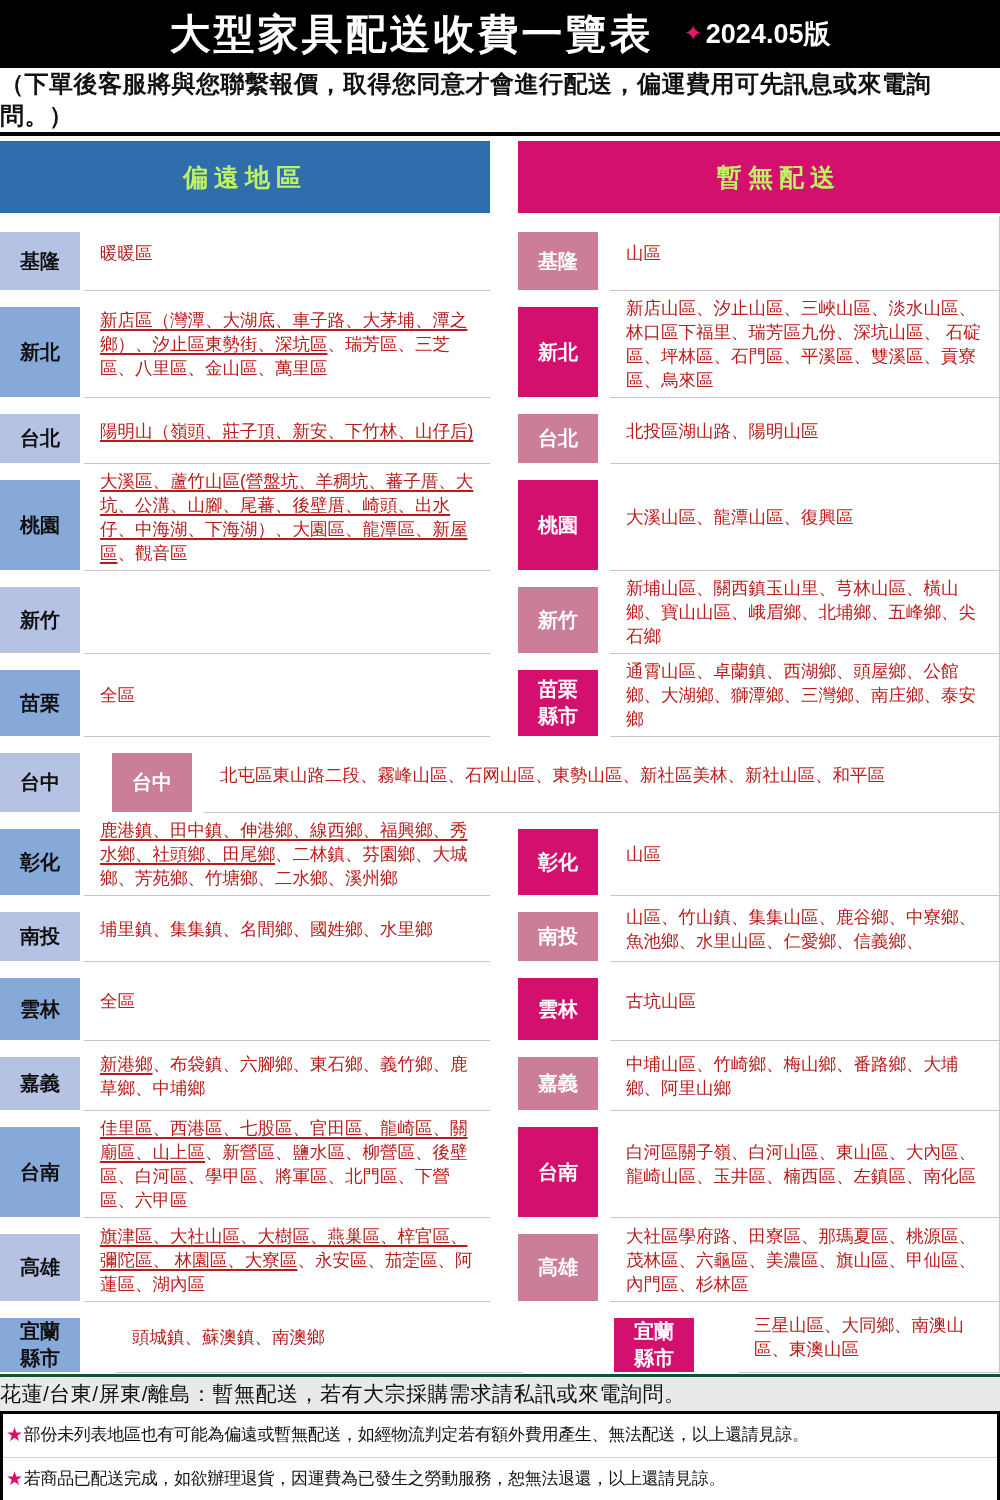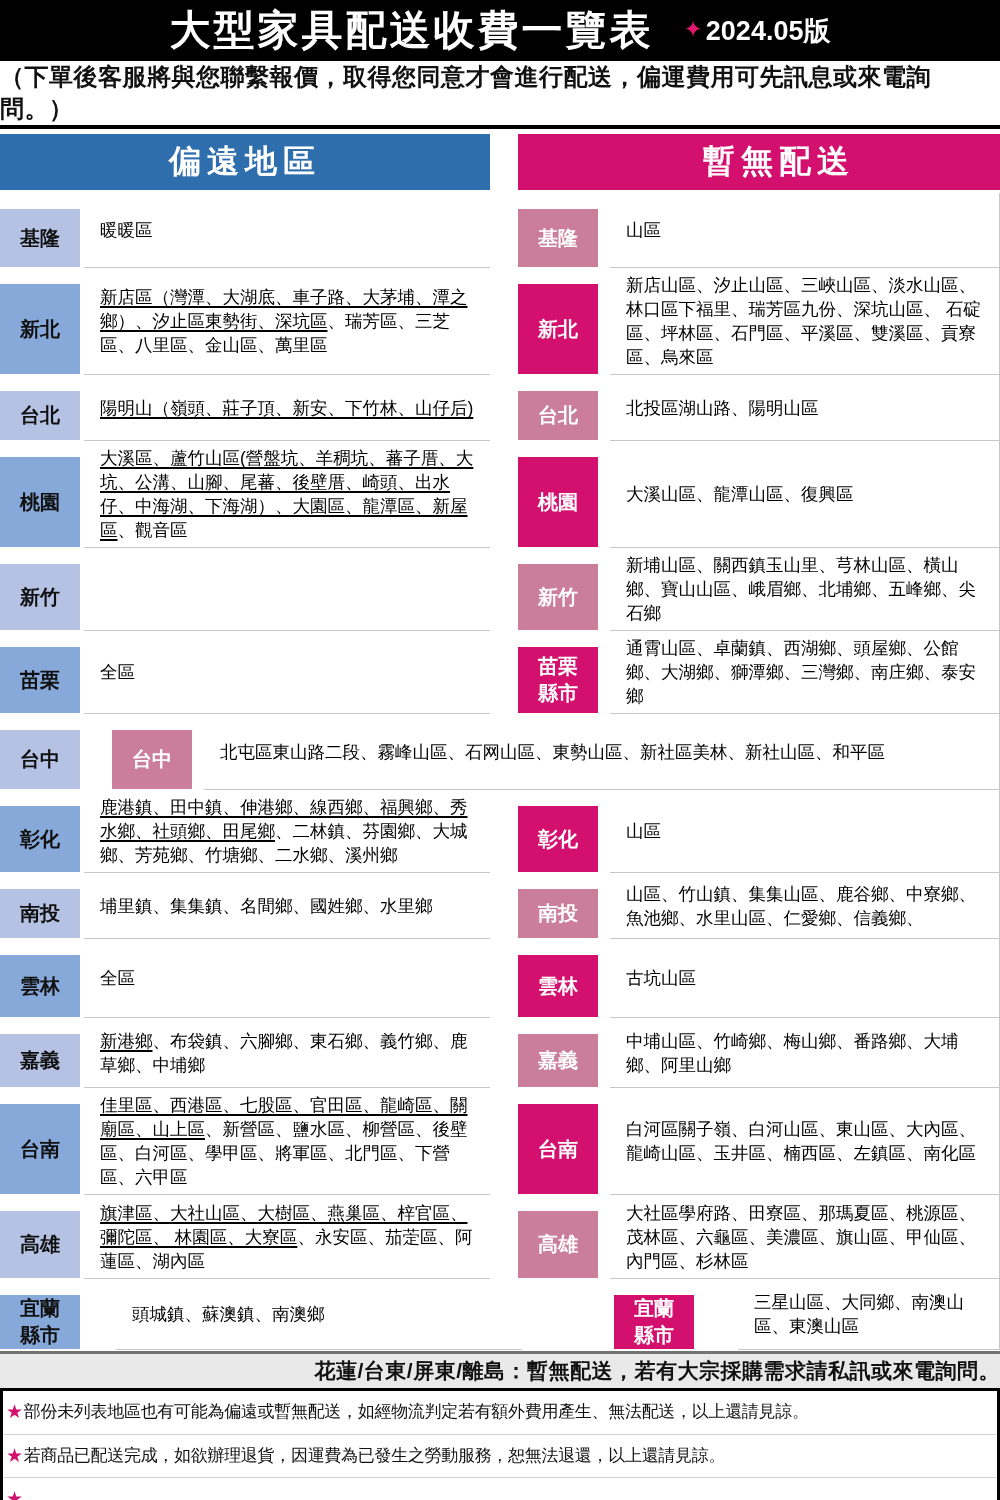--- a/index.html
+++ b/index.html
@@ -6,40 +6,40 @@
   body{
     width:1000px;
     font-family:"Liberation Sans","DejaVu Sans",sans-serif;
     color:#111;
     -webkit-font-smoothing:antialiased;
   }
   .page{width:1000px;display:flex;flex-direction:column;}
 
   
   .topbar{
-    height:61px;background:#000;
+    height:68px;background:#000;
     display:flex;align-items:center;justify-content:center;gap:30px;
   }
   .title{color:#fff;font-size:41px;font-weight:bold;letter-spacing:3px;}
   .version{color:#fff;font-size:27px;font-weight:bold;display:flex;align-items:center;gap:3px;}
   .diamond{color:#e0196e;font-size:23px;transform:translateY(-1px);}
 
   
   .subtitle{
     min-height:41px;border-bottom:4px solid #000;
     display:flex;align-items:center;justify-content:center;
     font-weight:bold;font-size:24px;letter-spacing:0.5px;
     background:#fff;
   }
 
   
   .col-headers{display:flex;margin-top:5px;margin-bottom:3px;}
   .col-h{
-    height:56px;display:flex;align-items:center;justify-content:center;
-    color:#ffffff;font-size:32px;font-weight:bold;letter-spacing:6px;
+    height:72px;display:flex;align-items:center;justify-content:center;
+    color:#bef264;font-size:25px;font-weight:bold;letter-spacing:6px;
   }
   .col-h.blue{width:490px;background:#2e6ead;}
   .col-headers .midgap{width:28px;background:#fff;}
   .col-h.pink{flex:1;background:#d3106e;padding-left:40px;}
 
   
   .row{display:flex;align-items:stretch;}
   .lbl{
     width:80px;flex:0 0 80px;box-sizing:content-box;
     display:flex;align-items:center;justify-content:center;
@@ -52,33 +52,33 @@
   .left-lbl.light{background:#b5c2e4;}
   .left-lbl.dark{background:#87a9da;}
   .right-lbl{border-right:12px solid #fff;color:#fff;width:80px;flex:0 0 80px;}
   .right-lbl.light{background:#cb7e9a;}
   .right-lbl.dark{background:#d3106e;}
   .cell{
     display:flex;align-items:center;
     font-size:17.5px;line-height:24px;
     padding:5px 8px 5px 16px;box-sizing:border-box;
     border-bottom:1px solid #c7c7c7;
-    color:#000000;
+    color:#b91c1c;
   }
   .cell .txt{display:inline;}
   .left-cell{width:406px;flex:0 0 406px;}
   .rowgap{width:28px;flex:0 0 28px;background:#fff;}
   .right-cell{flex:1;border-right:1px solid #c7c7c7;}
   .u{text-decoration:underline;text-decoration-skip-ink:none;text-underline-offset:3px;text-decoration-thickness:1.5px;}
 
   
   .band{
-    background:#e9e9e9;border-top:3px solid #737373;border-bottom:3px solid #000;
-    min-height:34px;display:flex;align-items:center;justify-content:flex-end;
-    font-weight:bold;font-size:21px;letter-spacing:0.5px;margin-top:1px;
+    background:#e9e9e9;border-top:3px solid #14532d;border-bottom:3px solid #000;
+    min-height:34px;display:flex;align-items:center;justify-content:flex-start;
+    font-weight:normal;font-size:21px;letter-spacing:0.5px;margin-top:1px;
   }
 
   
   .notes{border-left:3px solid #000;border-right:3px solid #000;background:#fff;}
   .note{
     display:flex;align-items:flex-start;
     padding:8px 8px 8px 3px;
     font-size:17px;line-height:1.55;letter-spacing:-0.3px;
     border-top:1px solid #cfcfcf;
   }

